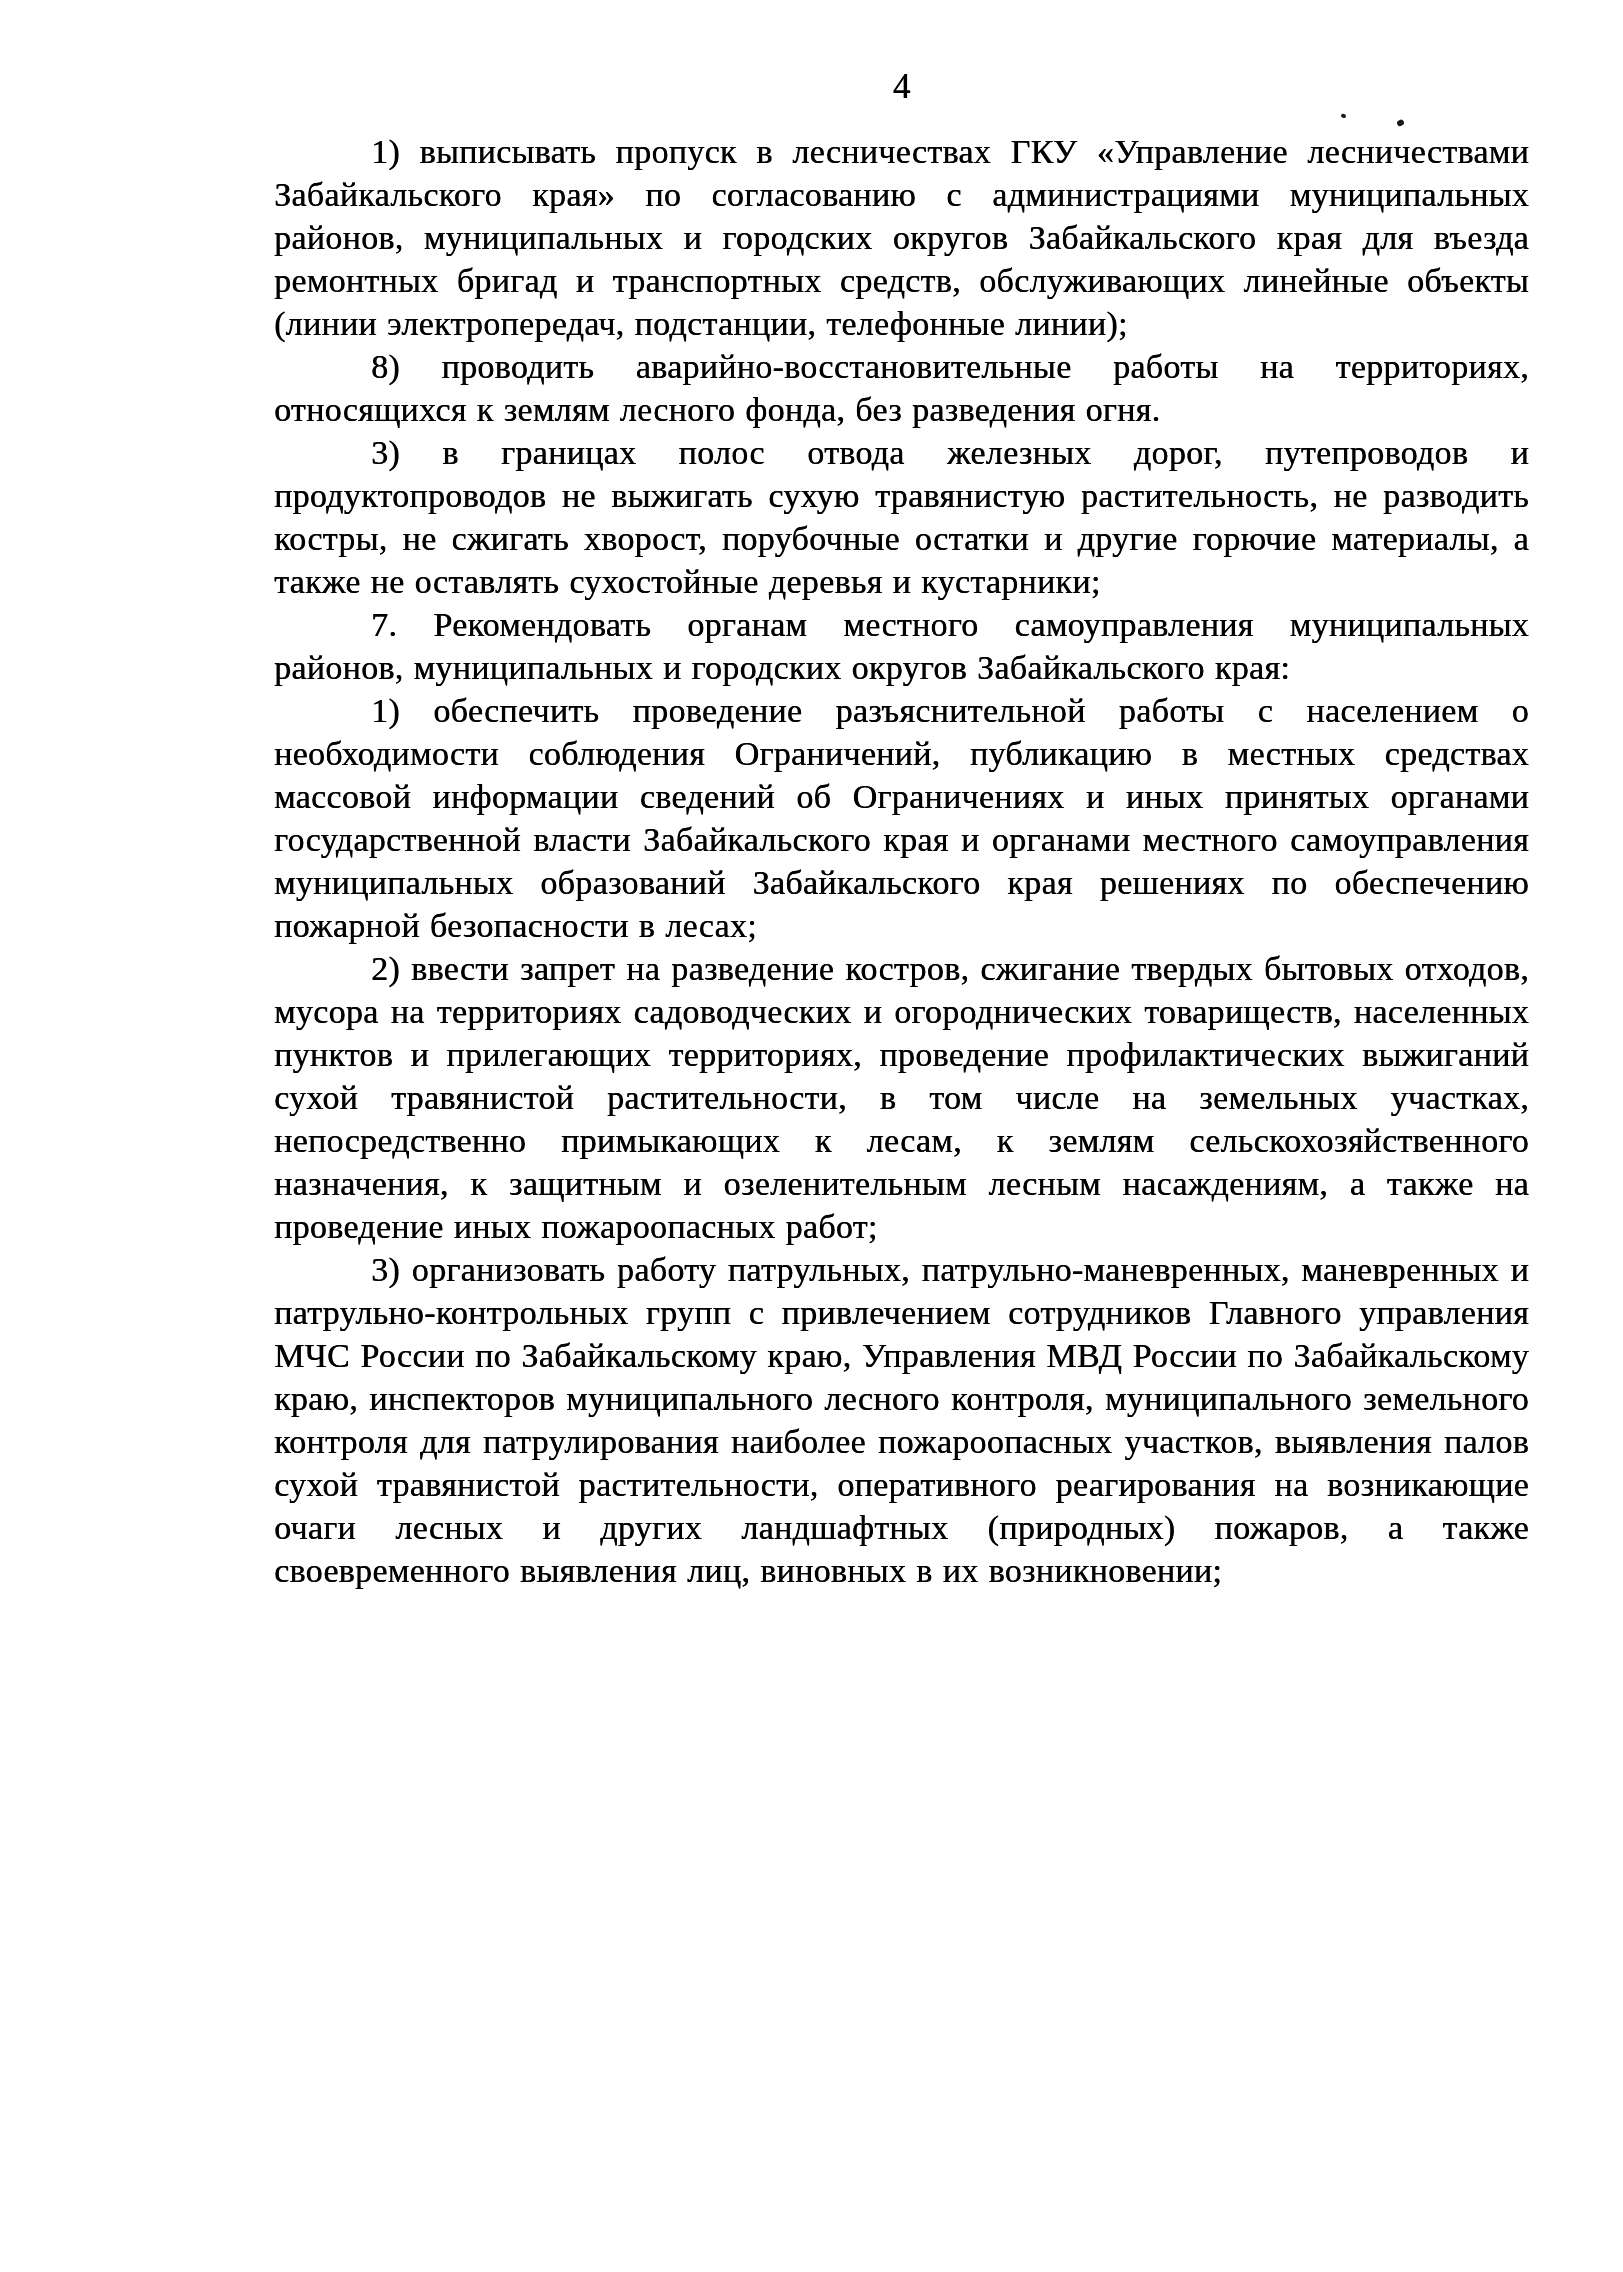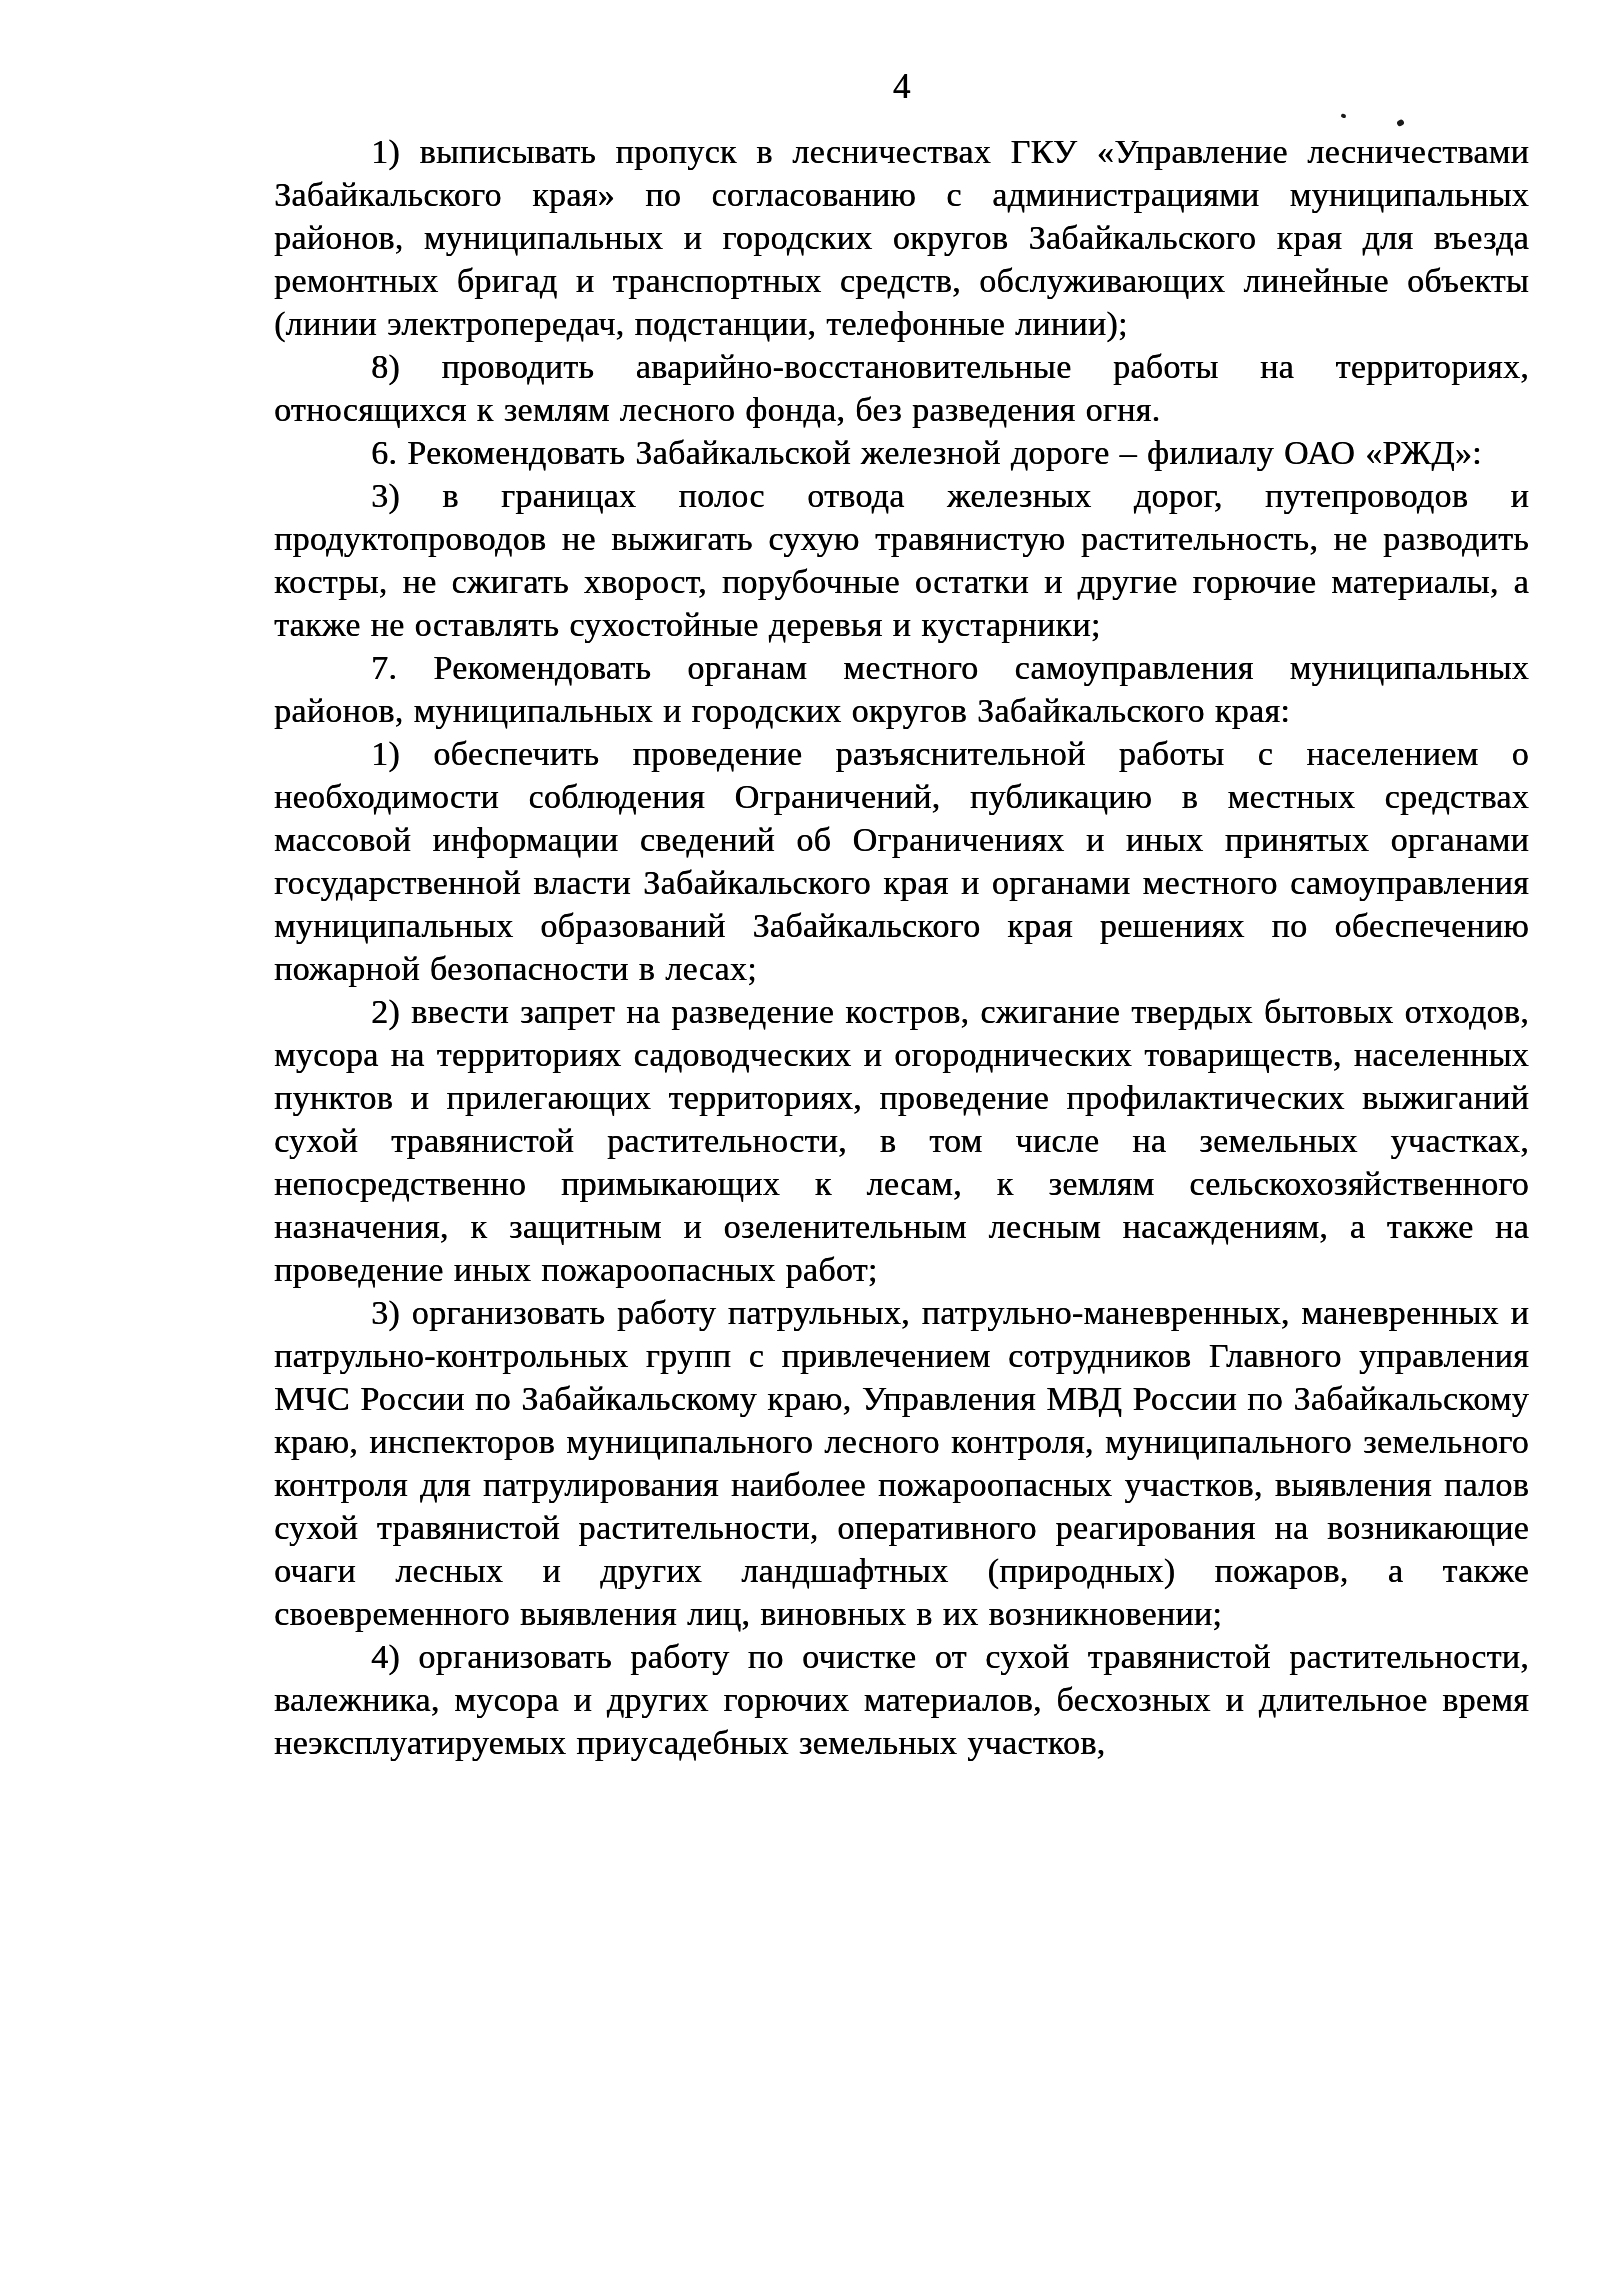--- a/index.html
+++ b/index.html
@@ -55,26 +55,24 @@
 </head>
 <body>
 
 <div class="page">
 
   <div class="page-number">4</div>
 
   <div class="document-body">
     <p>1) выписывать пропуск в лесничествах ГКУ «Управление лесничествами Забайкальского края» по согласованию с администрациями муниципальных районов, муниципальных и городских округов Забайкальского края для въезда ремонтных бригад и транспортных средств, обслуживающих линейные объекты (линии электропередач, подстанции, телефонные линии);</p>
     <p>8) проводить аварийно-восстановительные работы на территориях, относящихся к землям лесного фонда, без разведения огня.</p>
-    <p>6. Рекомендовать Забайкальской железной дороге – филиалу ОАО «РЖД»:</p>
     <p>3) в границах полос отвода железных дорог, путепроводов и продуктопроводов не выжигать сухую травянистую растительность, не разводить костры, не сжигать хворост, порубочные остатки и другие горючие материалы, а также не оставлять сухостойные деревья и кустарники;</p>
     <p>7. Рекомендовать органам местного самоуправления муниципальных районов, муниципальных и городских округов Забайкальского края:</p>
     <p>1) обеспечить проведение разъяснительной работы с населением о необходимости соблюдения Ограничений, публикацию в местных средствах массовой информации сведений об Ограничениях и иных принятых органами государственной власти Забайкальского края и органами местного самоуправления муниципальных образований Забайкальского края решениях по обеспечению пожарной безопасности в лесах;</p>
     <p>2) ввести запрет на разведение костров, сжигание твердых бытовых отходов, мусора на территориях садоводческих и огороднических товариществ, населенных пунктов и прилегающих территориях, проведение профилактических выжиганий сухой травянистой растительности, в том числе на земельных участках, непосредственно примыкающих к лесам, к землям сельскохозяйственного назначения, к защитным и озеленительным лесным насаждениям, а также на проведение иных пожароопасных работ;</p>
     <p>3) организовать работу патрульных, патрульно-маневренных, маневренных и патрульно-контрольных групп с привлечением сотрудников Главного управления МЧС России по Забайкальскому краю, Управления МВД России по Забайкальскому краю, инспекторов муниципального лесного контроля, муниципального земельного контроля для патрулирования наиболее пожароопасных участков, выявления палов сухой травянистой растительности, оперативного реагирования на возникающие очаги лесных и других ландшафтных (природных) пожаров, а также своевременного выявления лиц, виновных в их возникновении;</p>
-    <p>4) организовать работу по очистке от сухой травянистой растительности, валежника, мусора и других горючих материалов, бесхозных и длительное время неэксплуатируемых приусадебных земельных участков,</p>
   </div>
 
   <div class="speck speck-1"></div>
   <div class="speck speck-2"></div>
 
 </div>
 
 
 </body></html>

